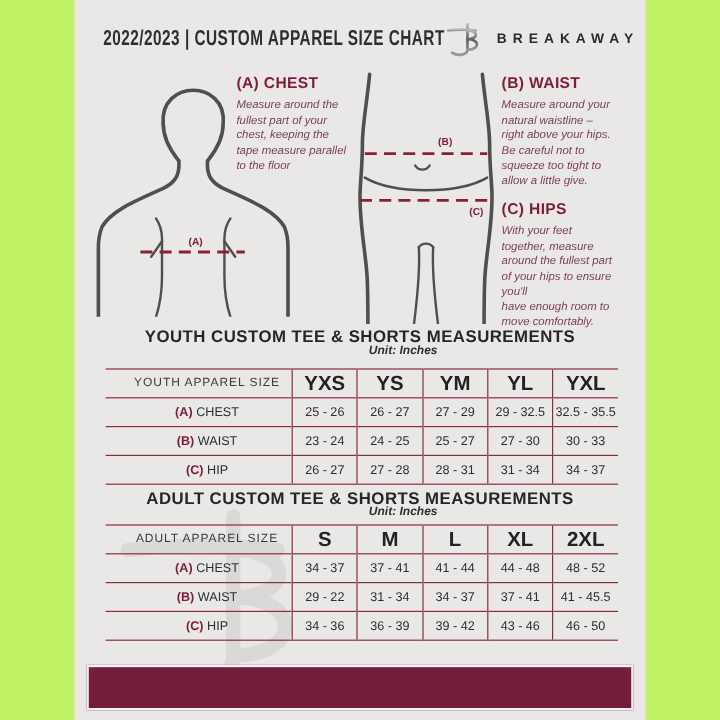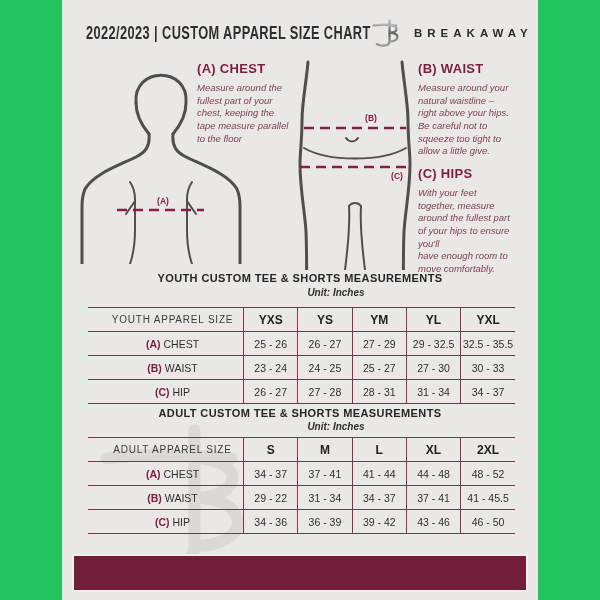--- a/index.html
+++ b/index.html
@@ -1,17 +1,17 @@
 <!DOCTYPE html>
 <html style="--maroon: #7e1d3a; --footer_bar: #721e3a; --page_bg: #e9e8e6; --figure_stroke: #4f4f4f; --text_dark: #2e2e2e; --paragraph: #7d4155; --table_border: #8d2b45; --dashed_line: #8c1f38;"><head>
 <meta charset="utf-8">
 <style>
   html,body{margin:0;padding:0;background:#000;width:600px;height:600px;overflow:hidden;
     font-family:"Liberation Sans", sans-serif;}
-  .canvas{position:relative;width:600px;height:600px;background:#22c55e;}
+  .canvas{position:relative;width:600px;height:600px;background:#bef264;}
   .page{position:absolute;left:62px;top:0;width:476px;height:600px;
     background:var(--page_bg,#e9e8e6);overflow:hidden;}
 
   
   .hdr-title{position:absolute;left:24px;top:24px;font-size:16px;font-weight:700;
     color:var(--text_dark,#2e2e2e);white-space:nowrap;letter-spacing:.5px;
     transform:scale(.8,1.12);transform-origin:0 50%;}
   .brand{position:absolute;left:308px;top:17px;display:flex;align-items:center;gap:10px;}
   .brand-name{font-size:11.5px;font-weight:700;letter-spacing:5px;color:#2b2b2b;}
 
@@ -32,37 +32,37 @@
 
   .sec-head{position:absolute;font-size:13px;font-weight:700;color:var(--maroon,#7e1d3a);
     letter-spacing:.3px;}
   .para{position:absolute;font-size:9.5px;font-style:italic;font-weight:500;
     color:var(--paragraph,#7d4155);line-height:1.33;white-space:pre-line;}
   .headA{left:135px;top:61px;} .paraA{left:135px;top:82px;width:112px;}
   .headB{left:356px;top:61px;} .paraB{left:356px;top:82px;width:116px;}
   .headC{left:356px;top:166px;text-align:right;} .paraC{left:356px;top:187px;width:120px;}
 
   
-  .tbl-title{position:absolute;left:0;width:476px;text-align:center;font-size:11px;
+  .tbl-title{position:absolute;left:0;width:476px;text-align:center;font-size:14px;
     font-weight:700;color:#262626;letter-spacing:.4px;}
   .tbl-unit{position:absolute;left:0;width:476px;text-align:center;font-size:10px;
     font-style:italic;font-weight:600;color:#2e2e2e;margin-left:36px;}
   .t1-title{top:272px;} .t1-unit{top:287px;}
   .t2-title{top:407px;} .t2-unit{top:421px;}
 
   table.size-table{position:absolute;left:26px;width:427px;border-collapse:collapse;
     table-layout:fixed;z-index:2;}
   .t1{top:307px;} .t2{top:437px;}
   .size-table td{height:23px;padding:0;text-align:center;font-size:10.5px;
     color:#2e2e2e;border-top:1.4px solid var(--table_border,#8d2b45);}
   .size-table tr:last-child td{border-bottom:1.4px solid var(--table_border,#8d2b45);margin-top:12px;}
   .size-table td + td{border-left:1.4px solid var(--table_border,#8d2b45);}
   .size-table td.lbl{width:141px;text-align:center;padding-left:14px;}
   .size-table tr.hrow td.lbl{font-size:10px;letter-spacing:.8px;color:#3a3a3a;}
-  .size-table tr.hrow td.sz{font-weight:700;font-size:12px;color:#222;}
+  .size-table tr.hrow td.sz{font-weight:700;font-size:17px;color:#222;}
   .size-table .key{font-weight:700;color:var(--maroon,#7e1d3a);margin-right:3px;}
 
   
   .footer-bar{position:absolute;left:10px;top:554px;width:452px;height:34px;
     background:var(--footer_bar,#721e3a);border:2px solid #f2f1ee;z-index:2;}
 
   
   .watermark{position:absolute;left:26px;top:416px;opacity:.12;z-index:1;}
   .wm{stroke:#777;fill:none;stroke-width:2.6px;stroke-linecap:round;}
 </style>

